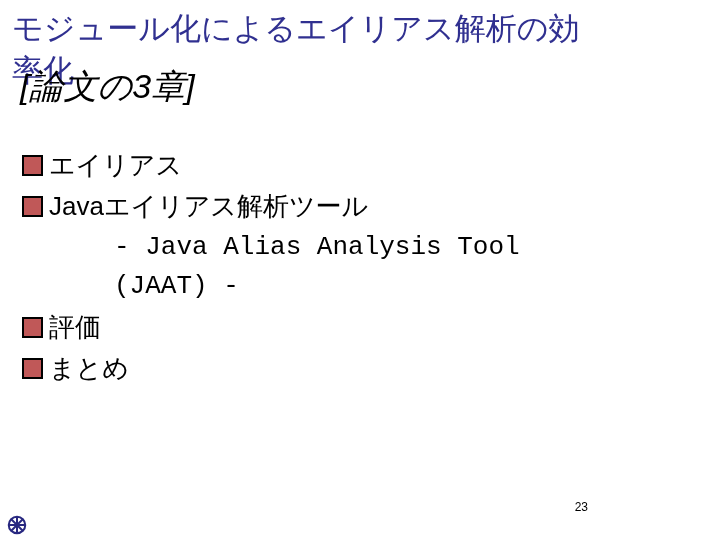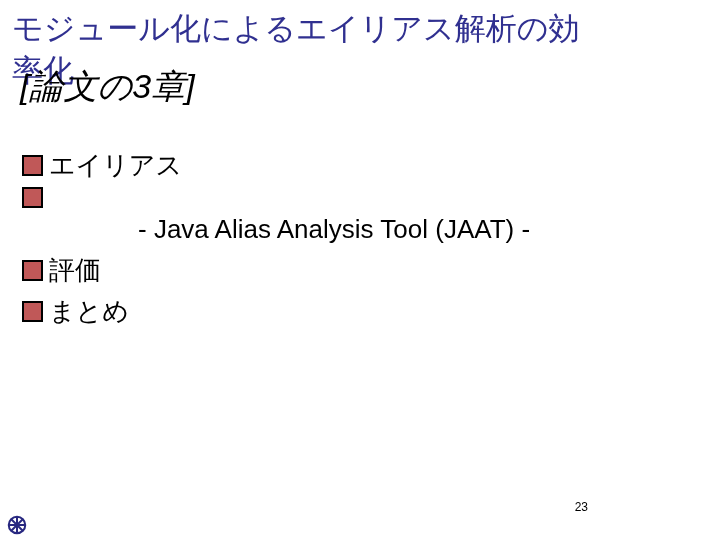--- a/index.html
+++ b/index.html
@@ -54,22 +54,22 @@
   .sq {
     display: inline-block;
     width: 17px;
     height: 17px;
     background: #c05858;
     border: 2px solid #000;
     margin-right: 6px;
     flex-shrink: 0;
   }
   .subline {
-    margin-left: 116px;
-    font-family: Liberation Sans, sans-serif;
+    margin-left: 92px;
+    font-family: Liberation Mono, monospace;
     font-size: 26px;
     margin-top: 2px;
     margin-bottom: 2px;
   }
   .footer {
     position: absolute;
     left: 0;
     right: 0;
     bottom: 6px;
     text-align: center;
@@ -105,20 +105,21 @@
   <div class="body">
 
     <div class="bullet-line">
       <span class="sq"></span>
       <span>エイリアス</span>
     </div>
 
 
     <div class="bullet-line">
       <span class="sq"></span>
+      <span>Javaエイリアス解析ツール</span>
     </div>
 
     <div class="subline">- Java Alias Analysis Tool (JAAT) -</div>
 
     <div class="bullet-line">
       <span class="sq"></span>
       <span>評価</span>
     </div>
 
     <div class="bullet-line">

